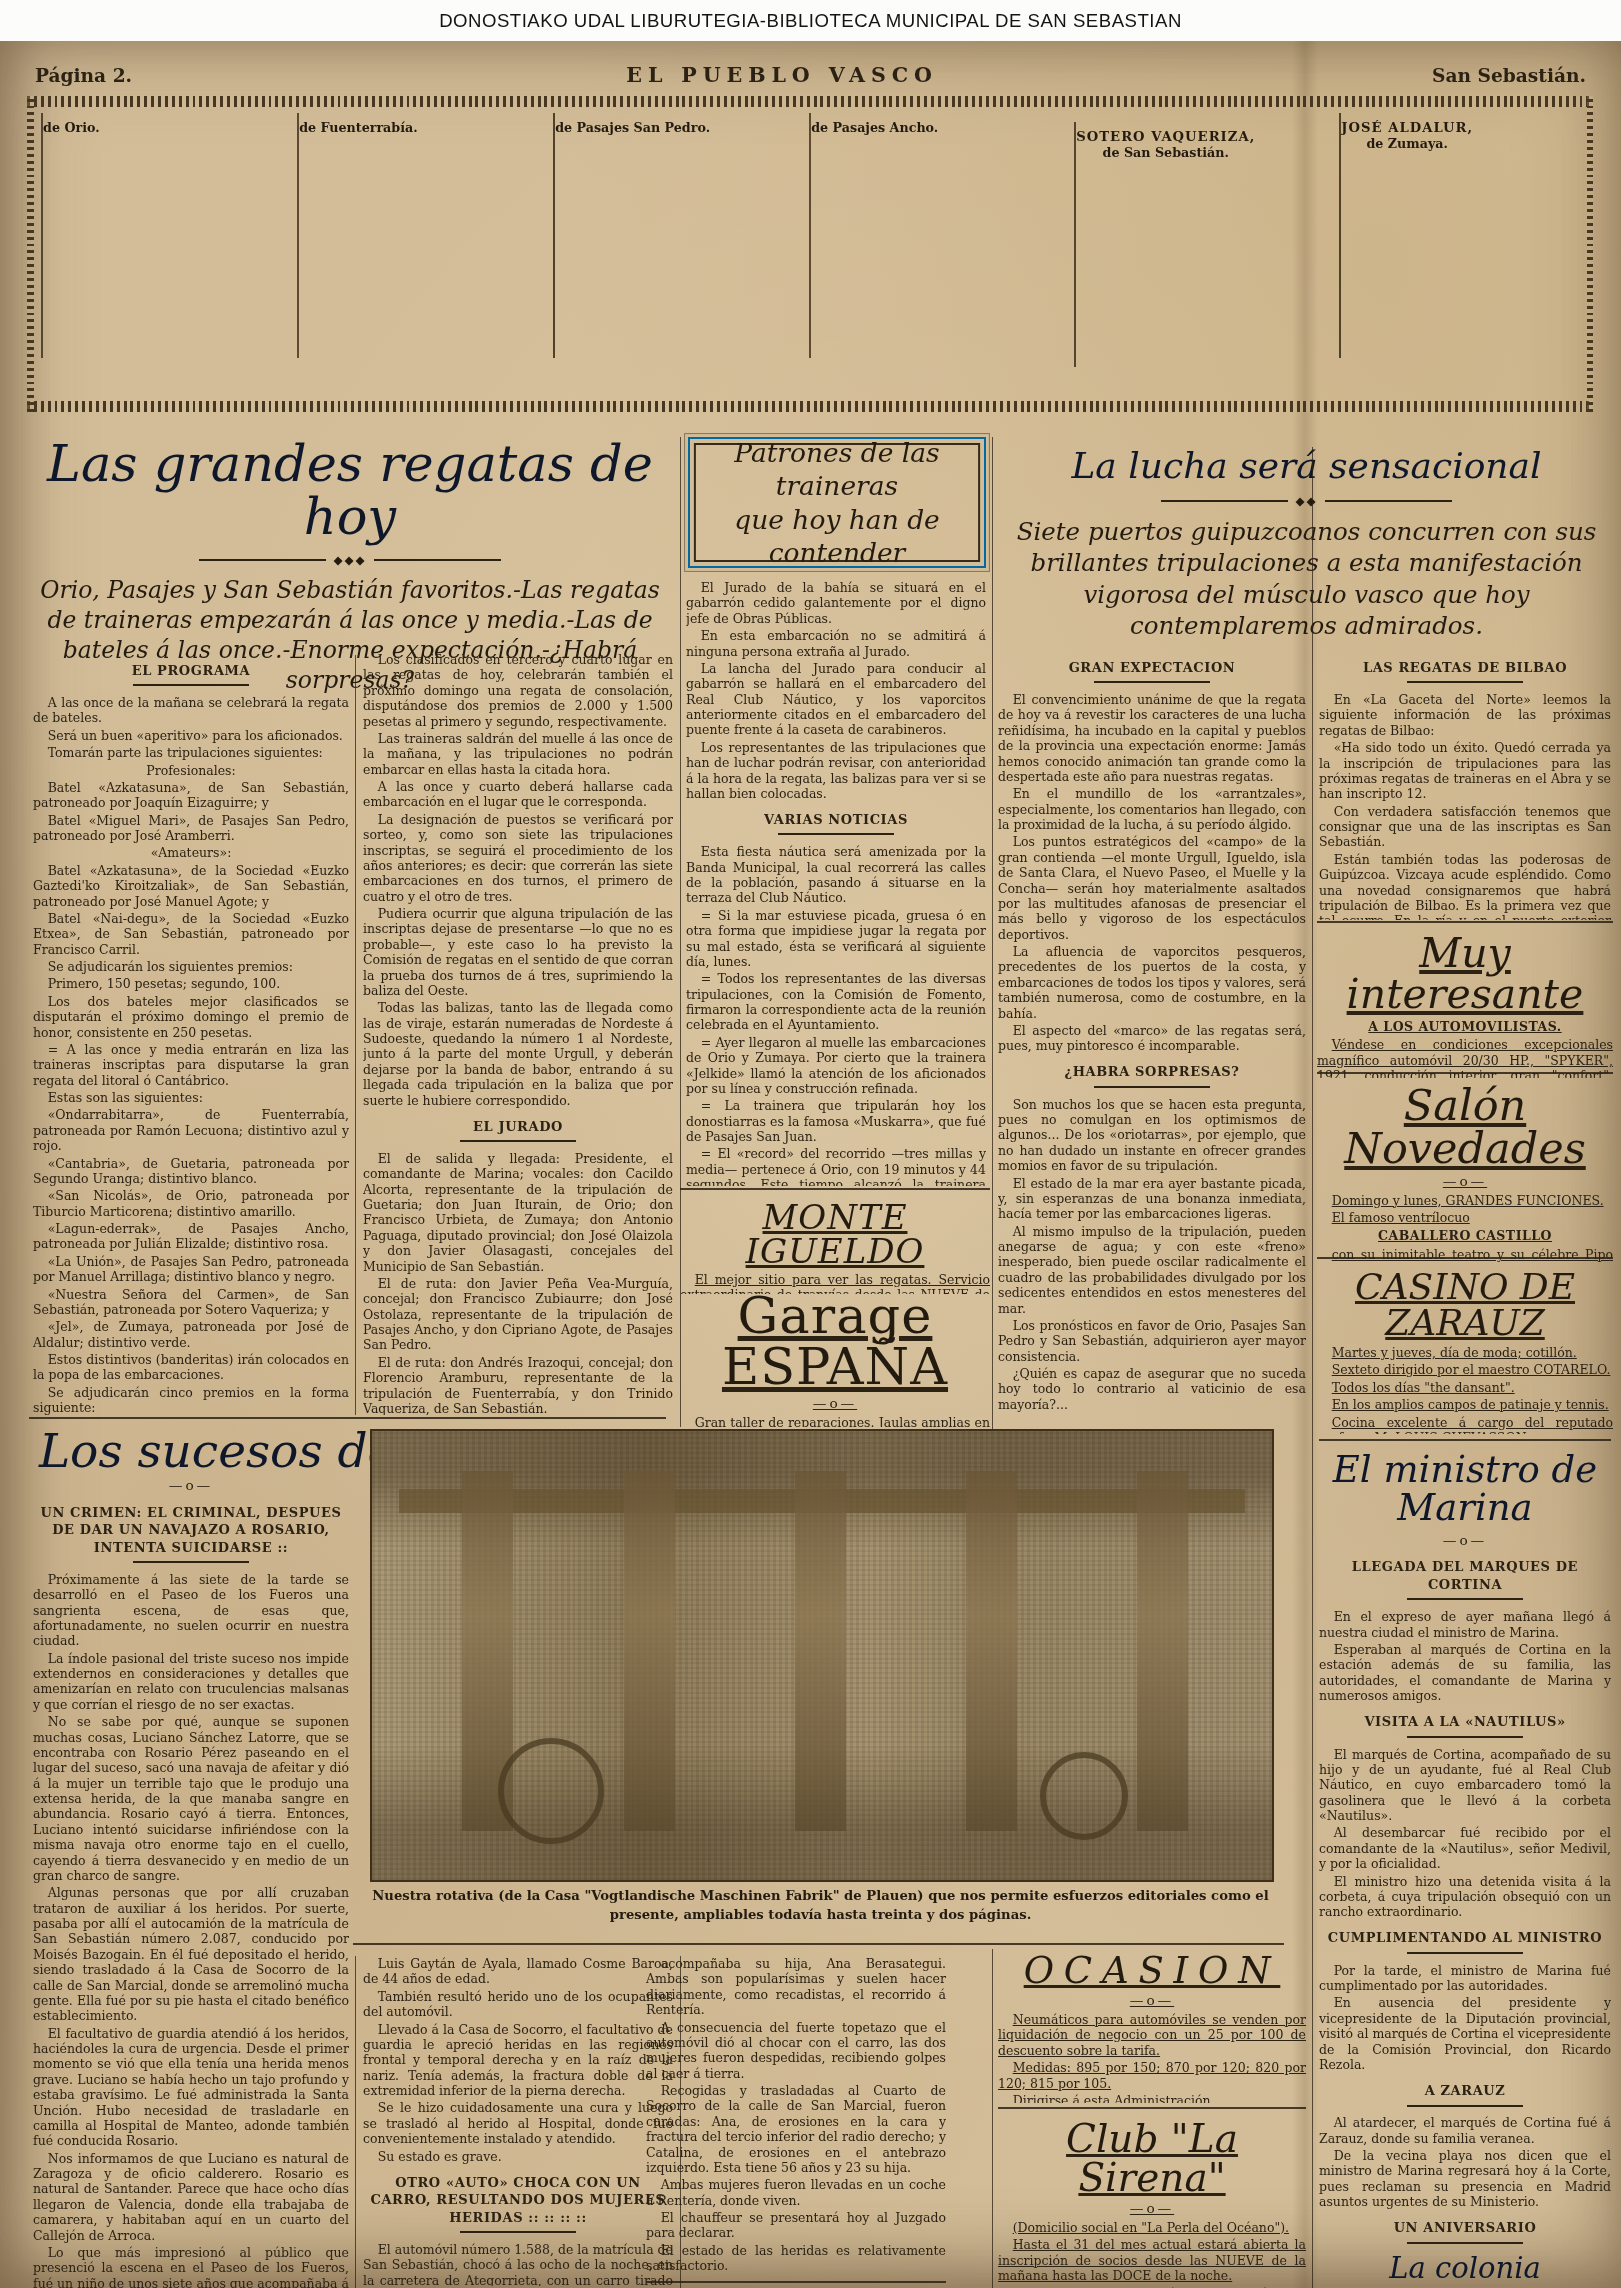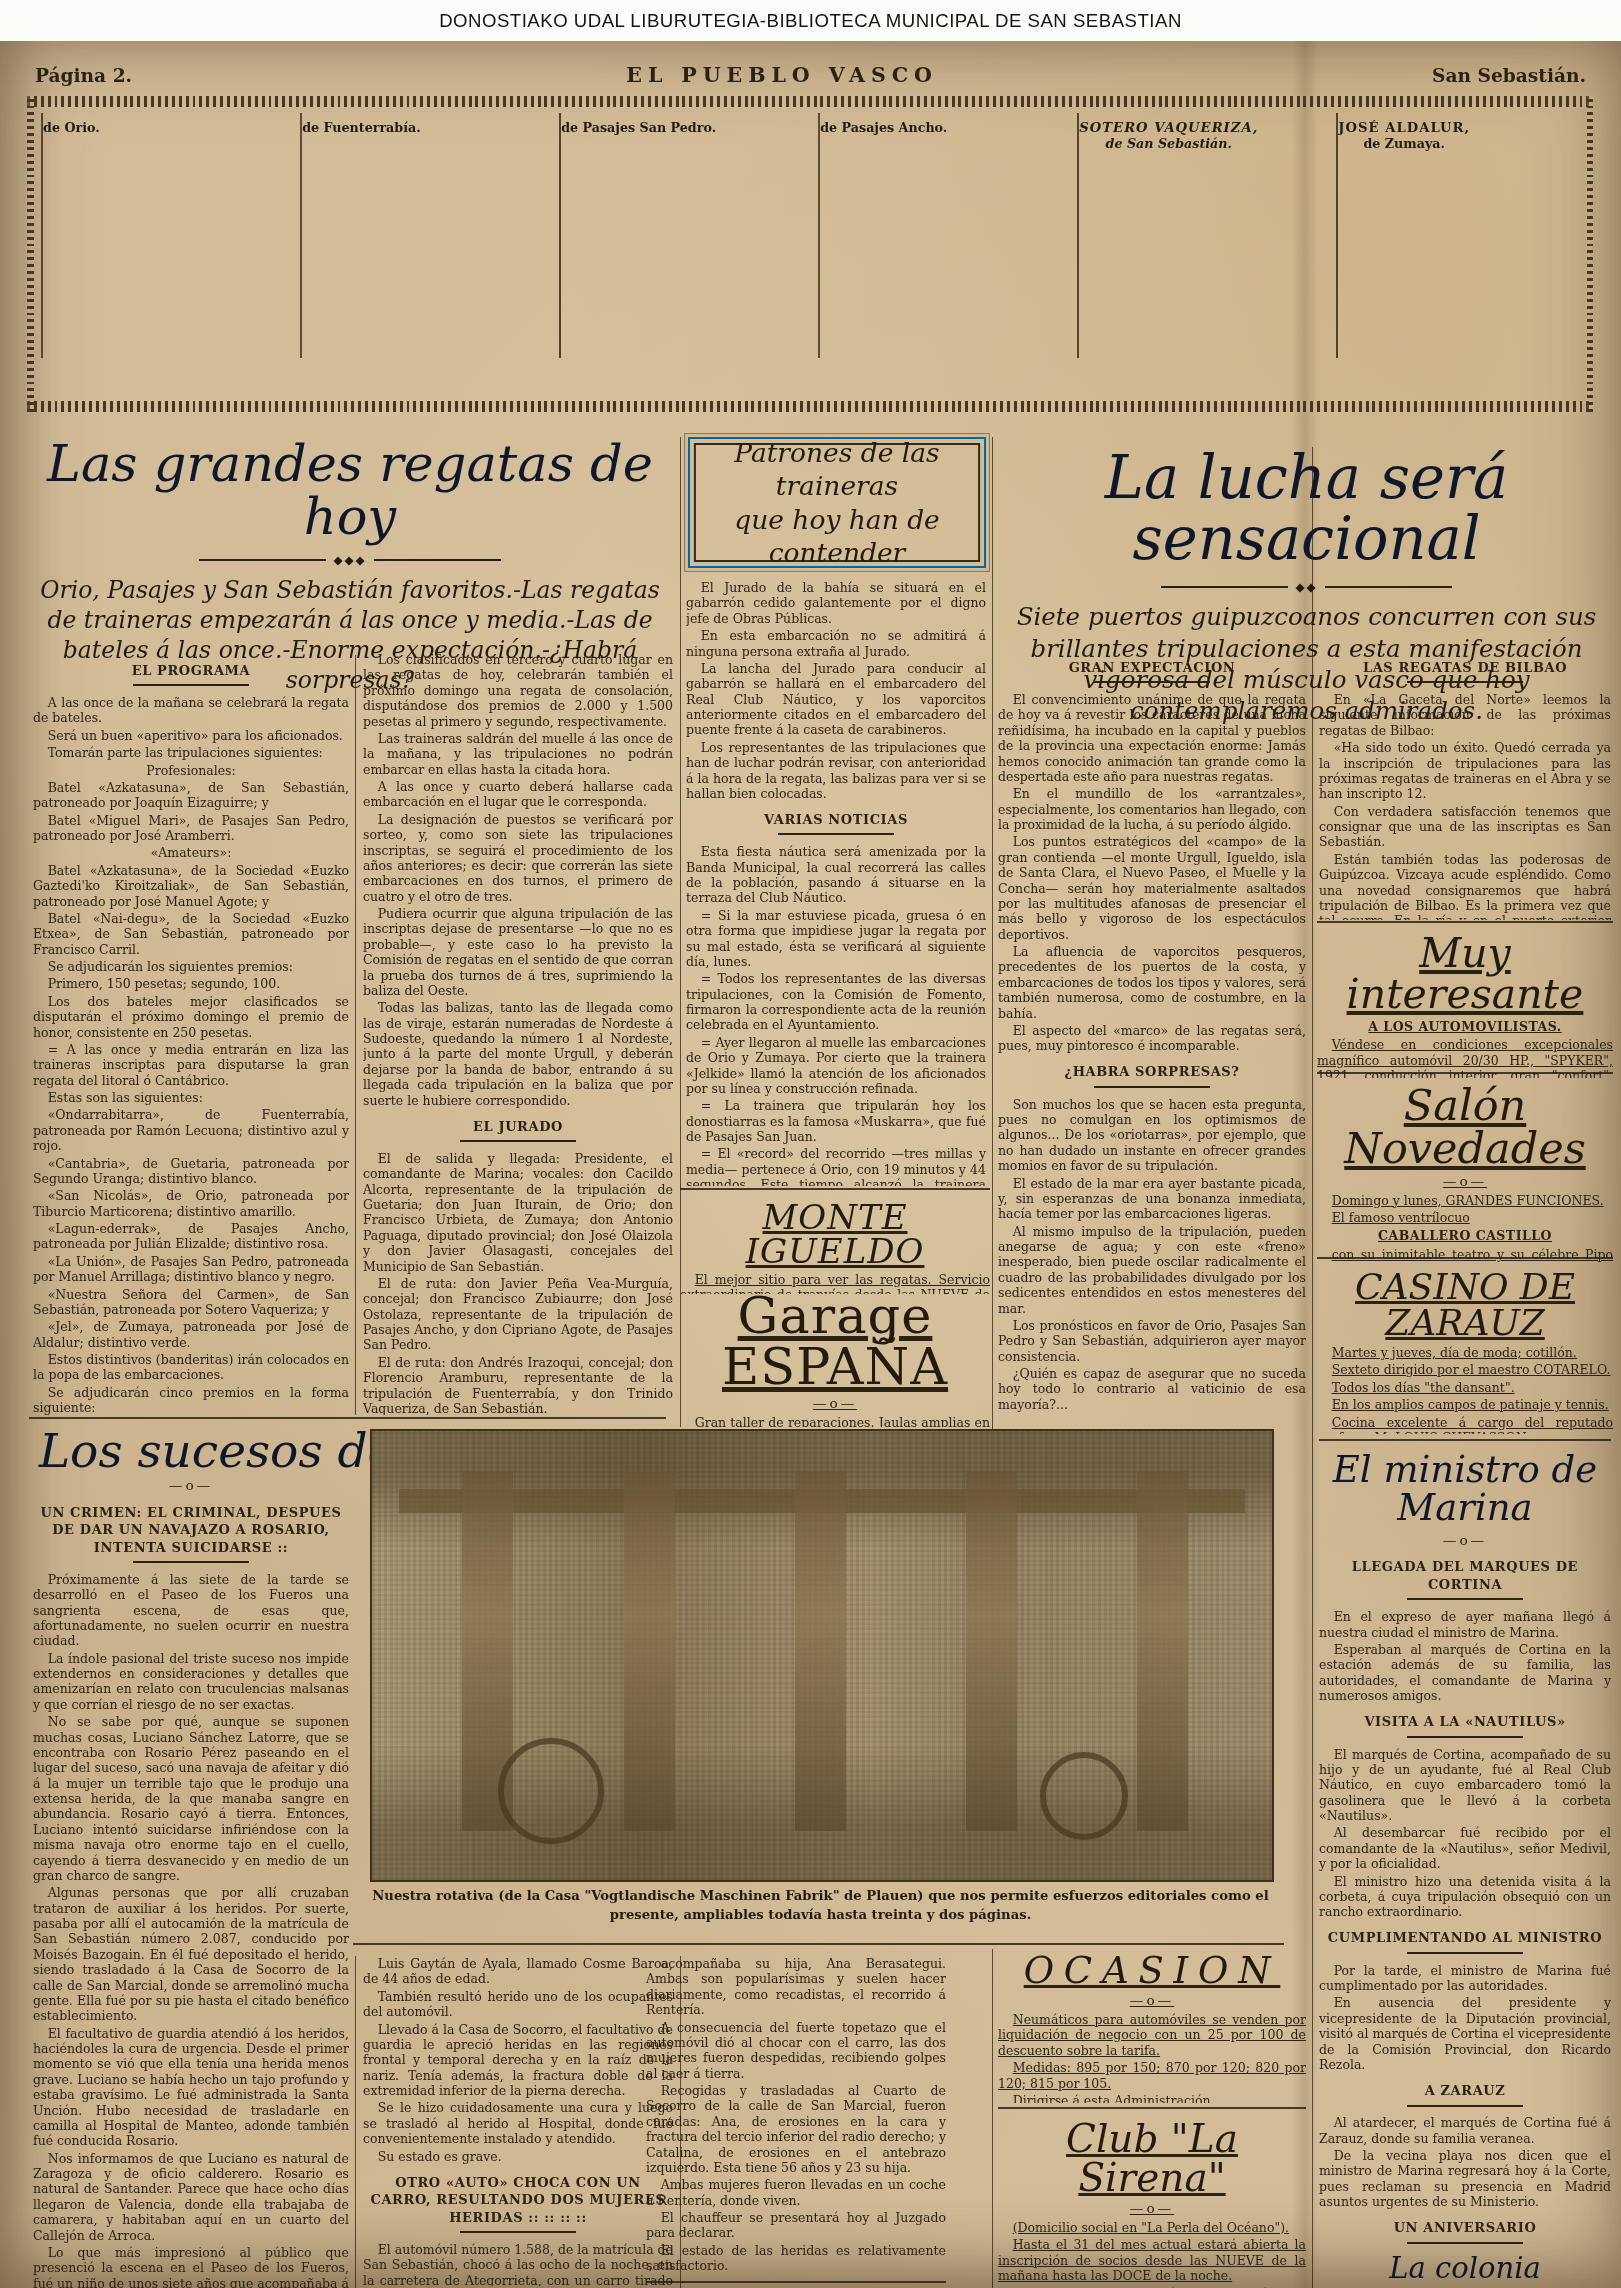--- a/index.html
+++ b/index.html
@@ -118,21 +118,21 @@
       <figcaption class="photo-fig-caption">
         <div class="photo-caption">de Pasajes San Pedro.</div>
       </figcaption>
     </figure>
     <figure class="photo-cell" style="margin:0;">
       <div class="photo"></div>
       <figcaption class="photo-fig-caption">
         <div class="photo-caption">de Pasajes Ancho.</div>
       </figcaption>
     </figure>
-    <figure class="photo-cell" style="margin:0;font-style:italic;">
+    <figure class="photo-cell" style="margin:9px;">
       <div class="photo"></div>
       <figcaption class="photo-fig-caption">
         <div class="photo-name">SOTERO VAQUERIZA,</div>
         <div class="photo-caption">de San Sebastián.</div>
       </figcaption>
     </figure>
     <figure class="photo-cell" style="margin:0;">
       <div class="photo"></div>
       <figcaption class="photo-fig-caption">
         <div class="photo-name">JOSÉ ALDALUR,</div>
@@ -217,21 +217,21 @@
 </div>
 <div class="ad" style="left:680px;top:1288px;width:310px;height:139px;">
   <h2 class="ad-title upright" style="font-size:51px;">Garage ESPAÑA</h2>
   <div class="dash-o">—o—</div>
   <div class="ad-body">
       <p class="para lead">Gran taller de reparaciones. Jaulas amplias en condiciones de seguridad. Calle de EASO, letra L (frente á la estación de Bilbao). Teléfono 25 - 99. SAN SEBASTIAN.</p>
     </div>
 </div>
 
 <div style="position:absolute;left:1005px;top:443px;width:603px;">
-  <h1 class="headline" style="font-size:59px;">La lucha será sensacional</h1>
+  <h1 class="headline" style="font-size:36px;">La lucha será sensacional</h1>
   <div class="head-rule">
       <span>◆◆</span>
     </div>
   <div class="deck" style="font-size:24.5px;">Siete puertos guipuzcoanos concurren con sus brillantes tripulaciones a esta manifestación vigorosa del músculo vasco que hoy contemplaremos admirados.</div>
 </div>
 <div class="col" style="left:998px;top:649px;width:308px;height:777px;">
     <h4 class="subhead">GRAN EXPECTACION</h4>
     <p class="para">El convencimiento unánime de que la regata de hoy va á revestir los caracteres de una lucha reñidísima, ha incubado en la capital y pueblos de la provincia una expectación enorme: Jamás hemos conocido animación tan grande como la despertada este año para nuestras regatas.</p>
     <p class="para">En el mundillo de los «arrantzales», especialmente, los comentarios han llegado, con la proximidad de la lucha, á su período álgido.</p>
     <p class="para">Los puntos estratégicos del «campo» de la gran contienda —el monte Urgull, Igueldo, isla de Santa Clara, el Nuevo Paseo, el Muelle y la Concha— serán hoy materialmente asaltados por las multitudes afanosas de presenciar el más bello y vigoroso de los espectáculos deportivos.</p>

